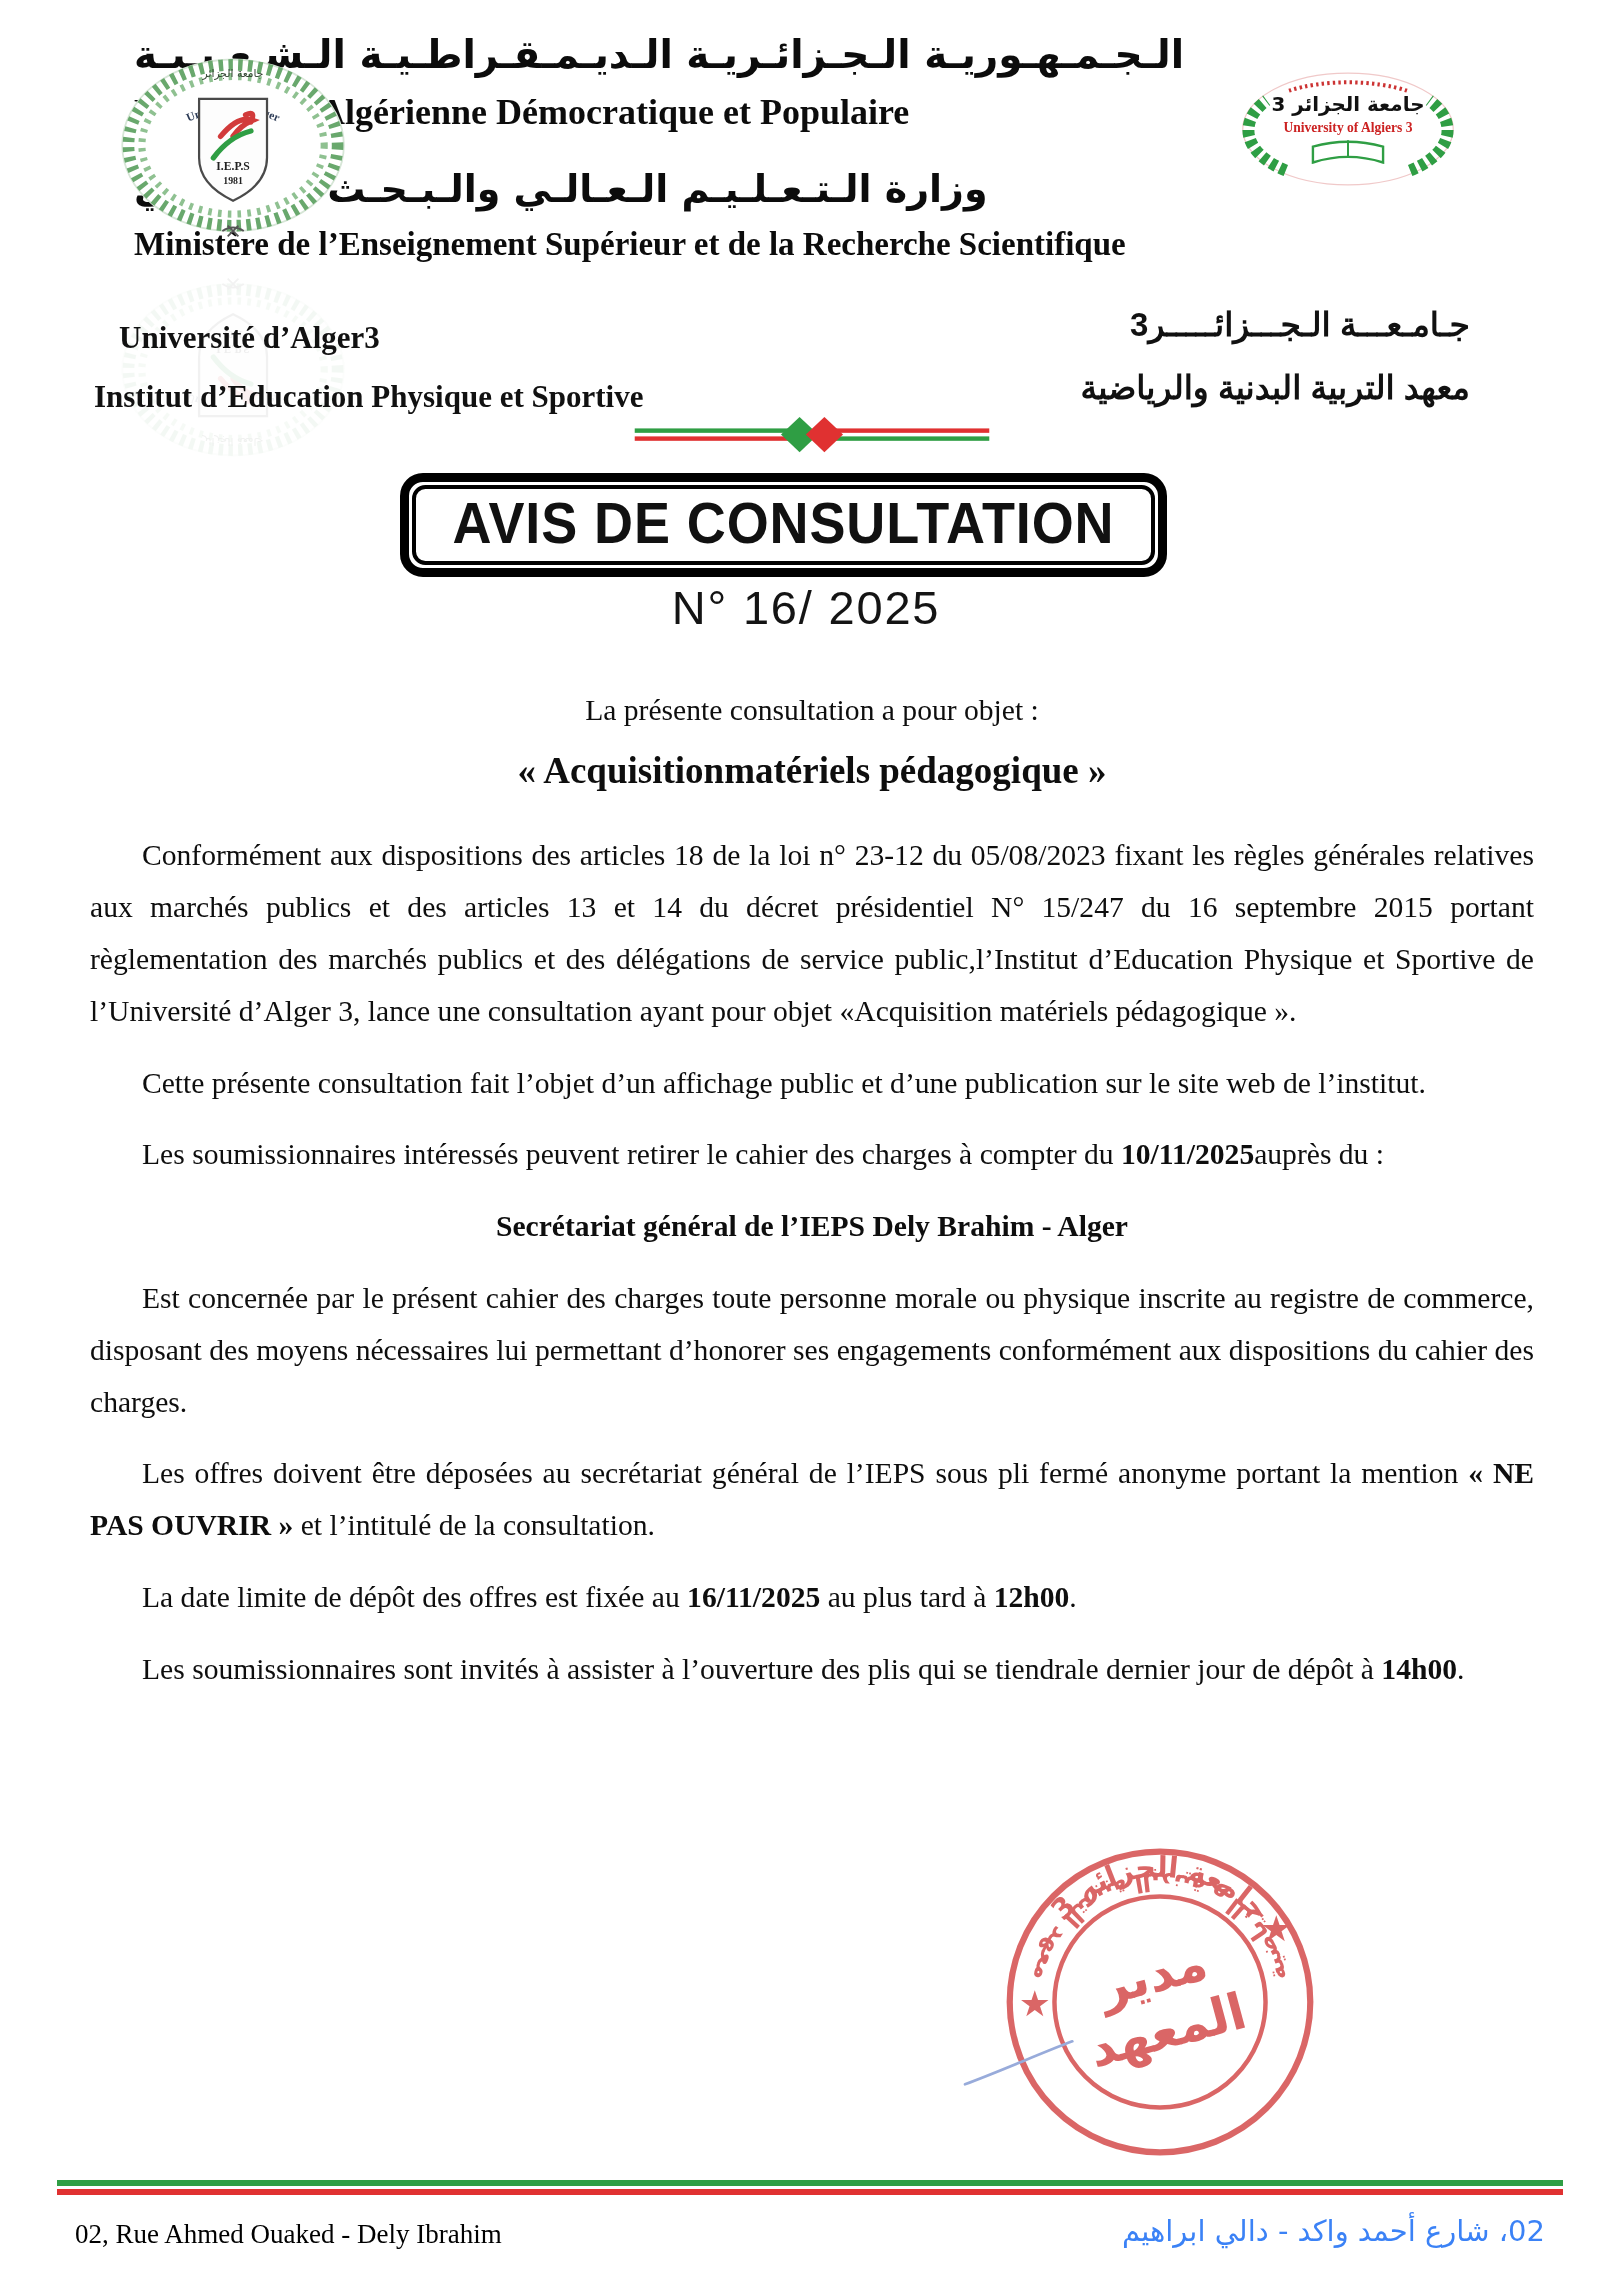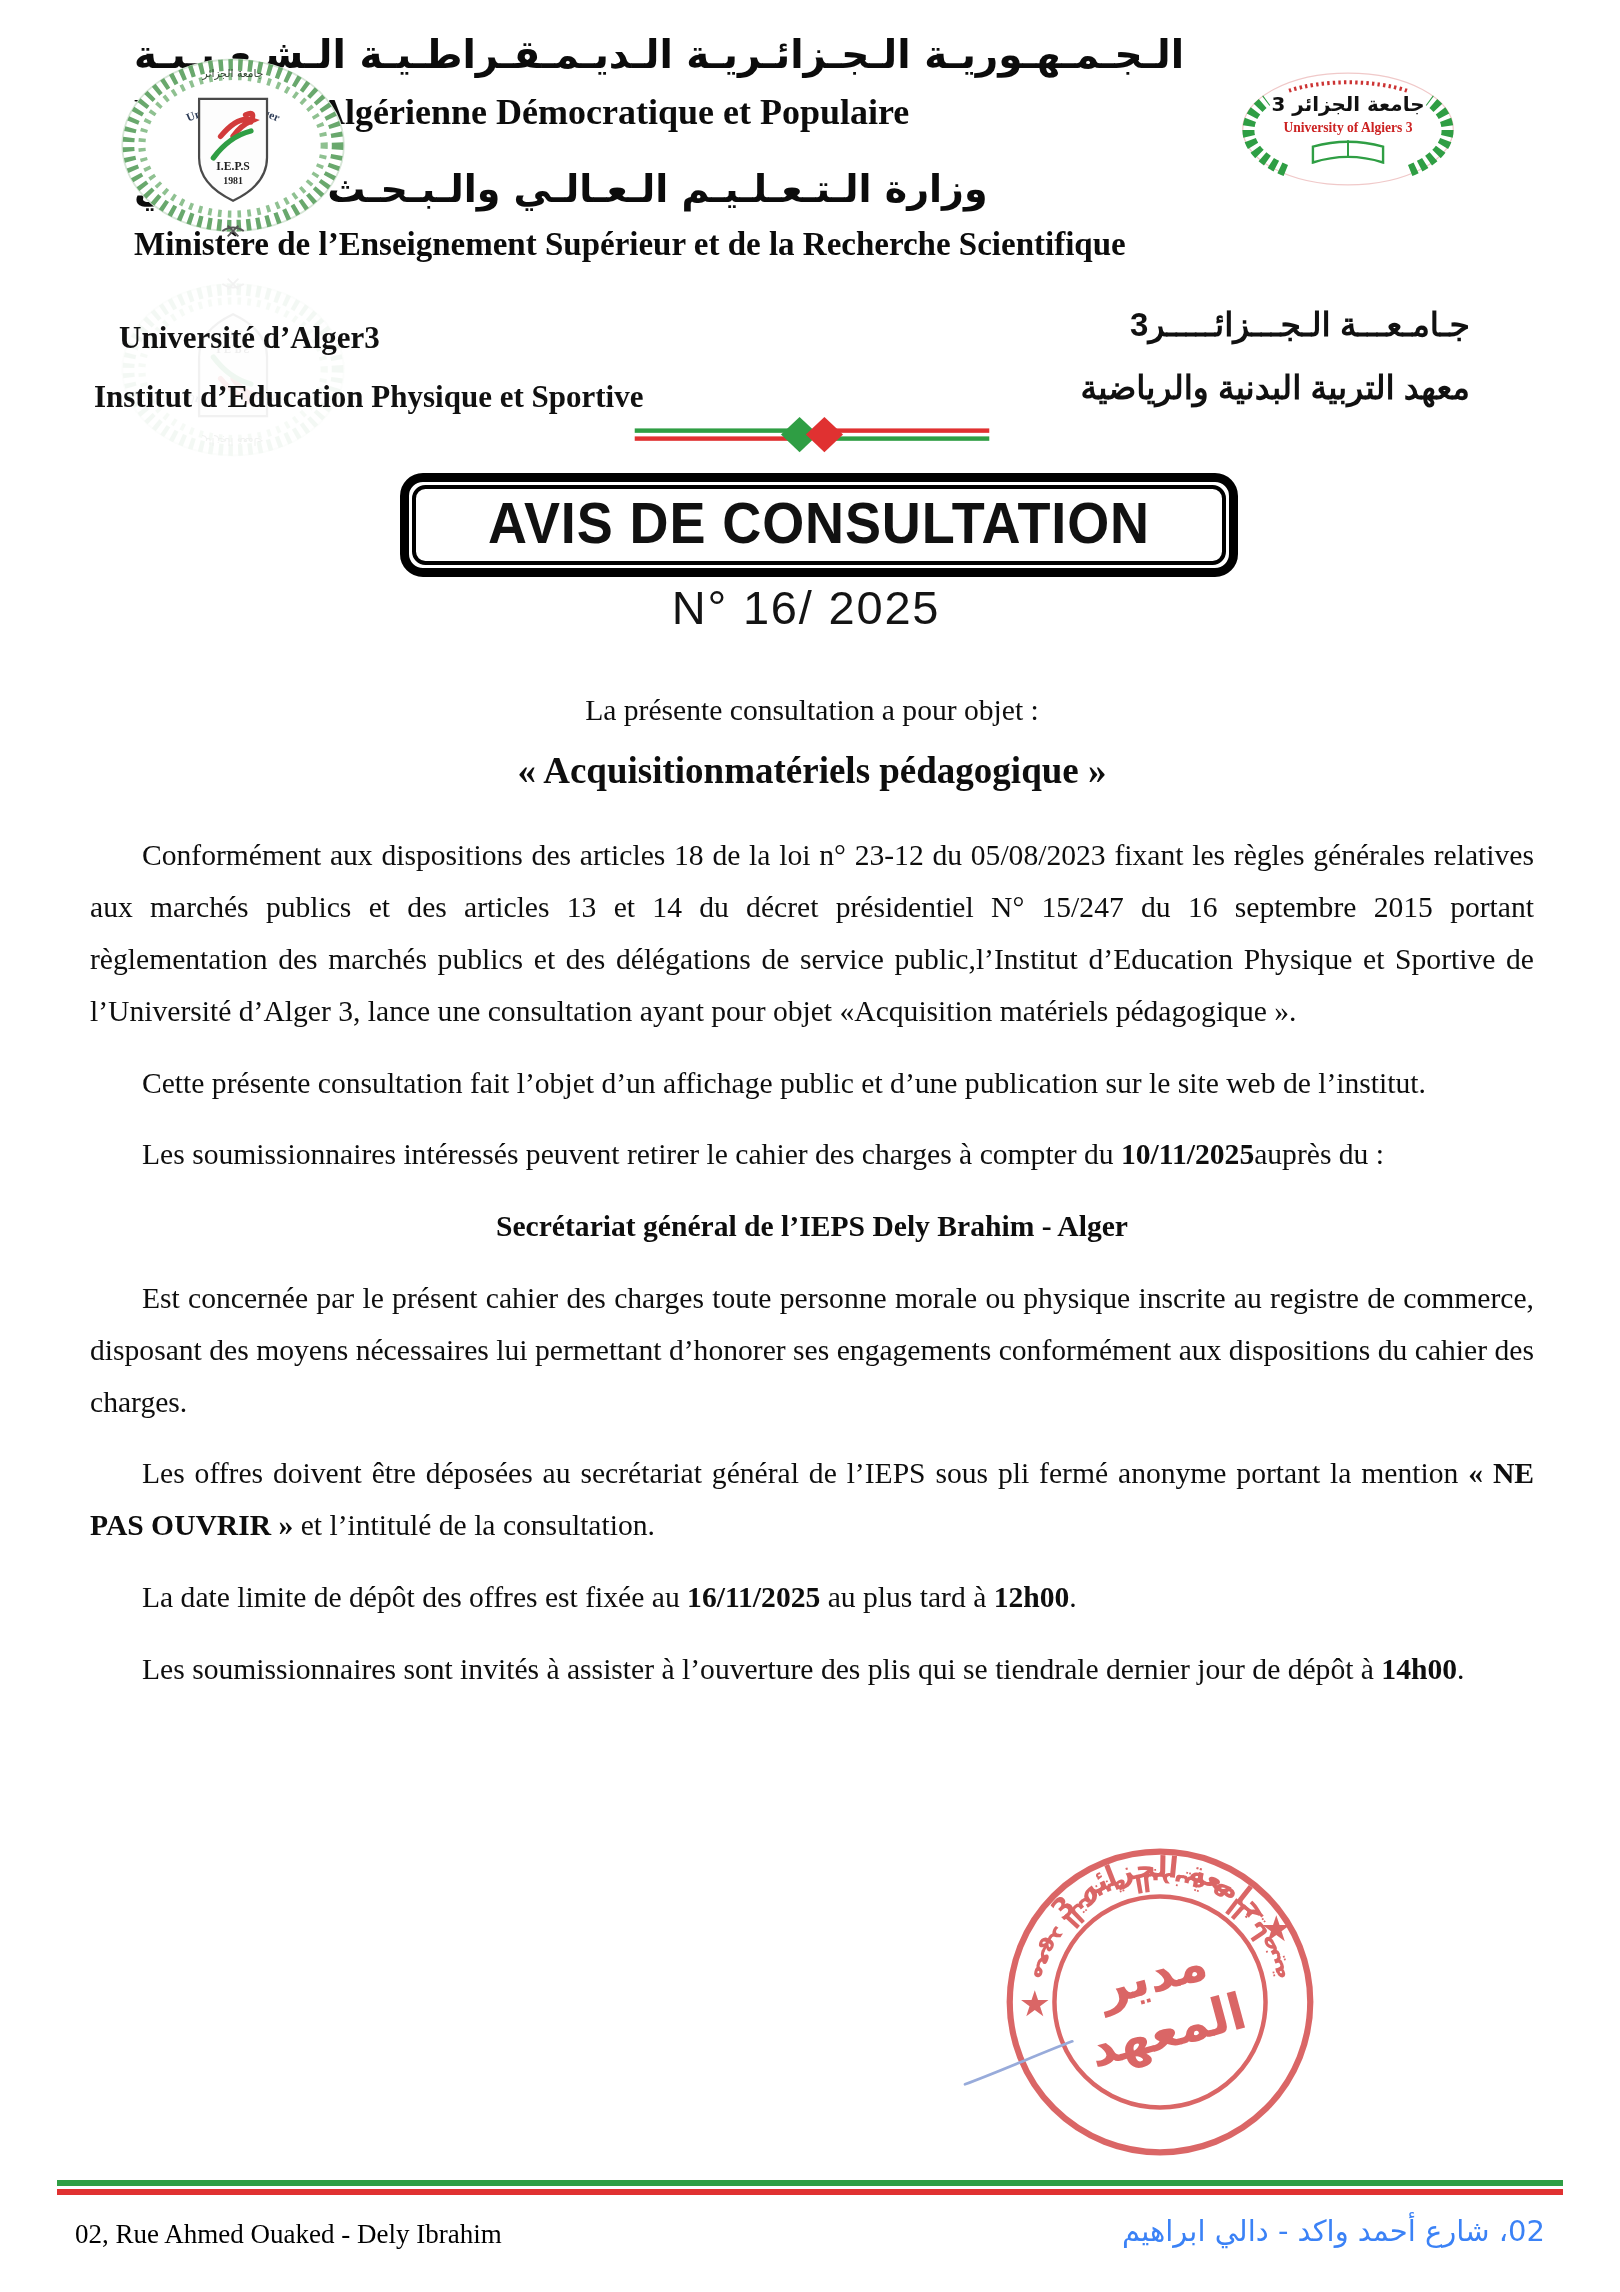--- a/index.html
+++ b/index.html
@@ -22,21 +22,21 @@
 
   
   .org-left{position:absolute;left:87px;top:308px;font-weight:bold;font-size:31px;line-height:59px;margin-left:7px;}
   .org-left .u{padding-left:25px;}
   .org-right{position:absolute;right:150px;top:293px;text-align:right;direction:rtl;
              font-family:Liberation Sans, sans-serif;font-weight:bold;font-size:33px;line-height:63px;}
 
   .divider{position:absolute;left:633px;top:416px;width:358px;height:39px;}
 
   
-  .title-box{position:absolute;left:400px;top:473px;width:838px;box-sizing:border-box;
+  .title-box{position:absolute;left:400px;top:473px;width:767px;box-sizing:border-box;
              border:9px solid #000;border-radius:23px;padding:2.7px;background:#fff;}
   .title-inner{border:4.5px solid #000;border-radius:13.4px;padding:3.6px 9px 7.2px;text-align:center;}
   .title-text{font-family:"Liberation Sans",sans-serif;font-weight:bold;font-size:54px;
               letter-spacing:0.9px;white-space:nowrap;transform:scaleY(1.05);}
   .notice-number{position:absolute;left:0;right:8px;top:580px;text-align:center;
                  font-family:"Liberation Sans",sans-serif;font-size:47px;letter-spacing:1.8px;color:#141414;}
 
   
   .body-zone{position:absolute;left:90px;right:86px;top:684px;}
   .para{font-family:"Liberation Serif",serif;font-size:29.6px;line-height:52px;margin:0 0 19.7px;color:#0e0e0e;}

